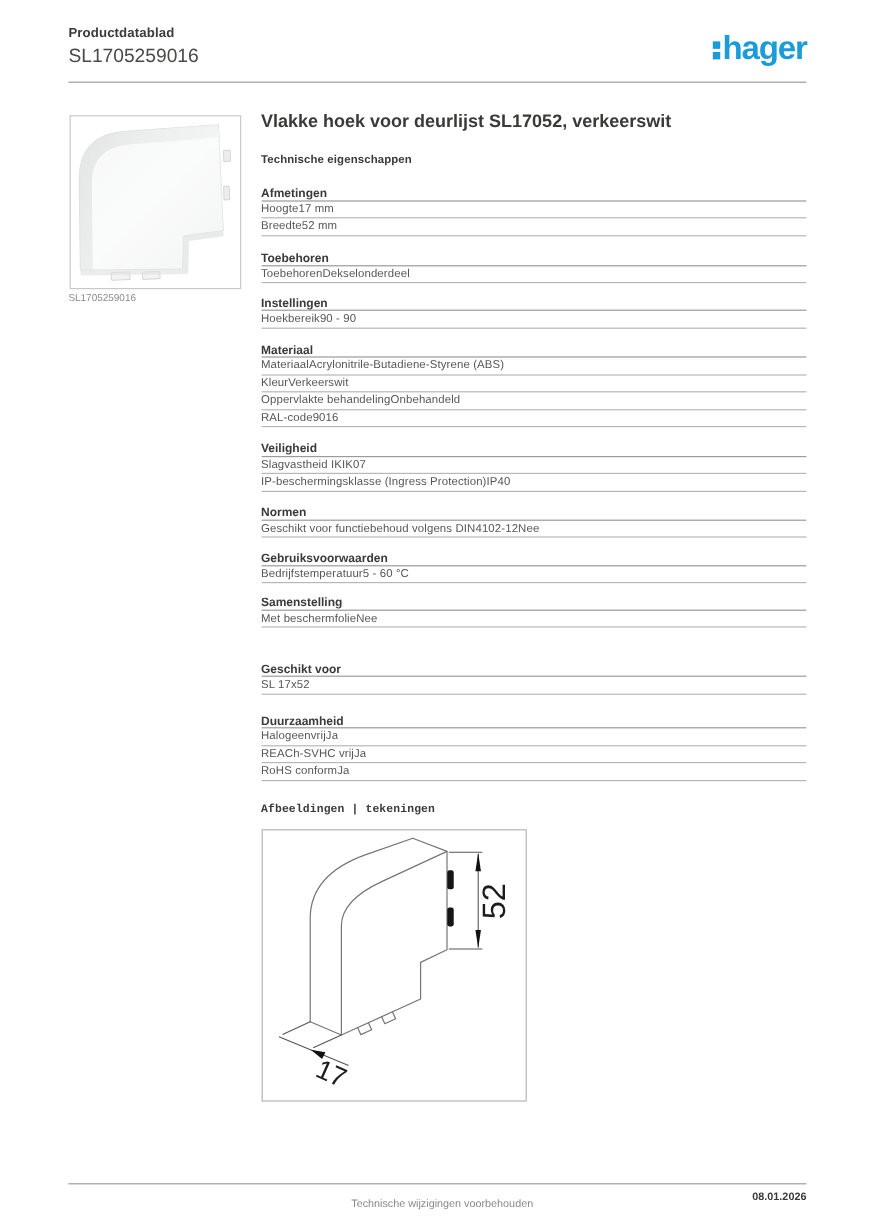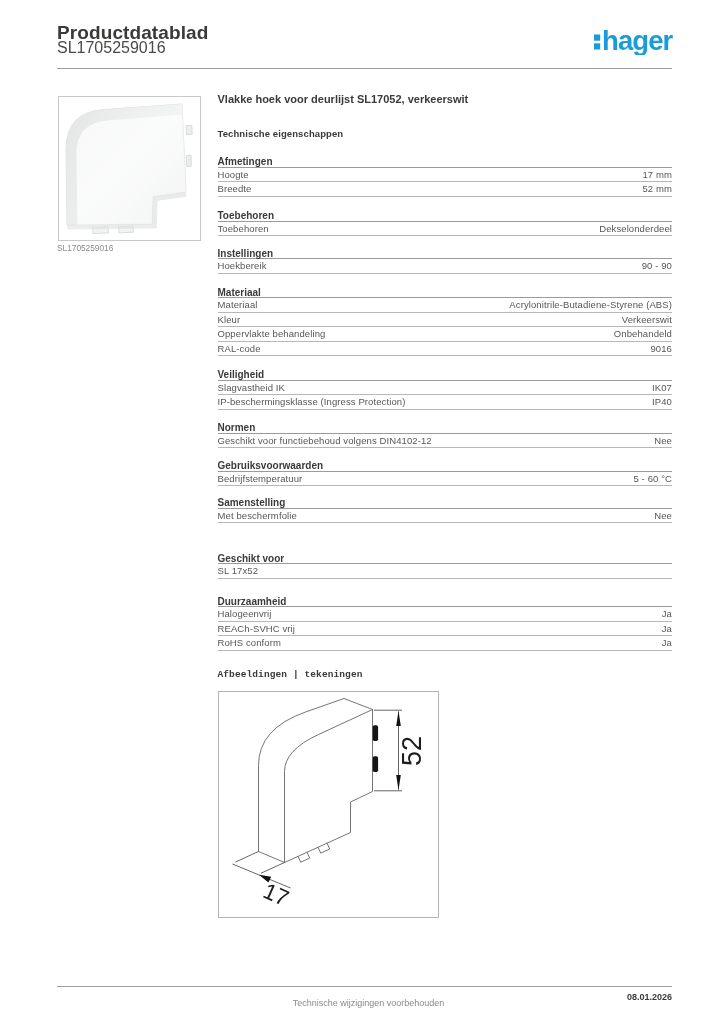--- a/index.html
+++ b/index.html
@@ -4,27 +4,27 @@
 <style>
   html,body{margin:0;padding:0;background:#ffffff;}
   body{width:724px;height:1024px;position:relative;overflow:hidden;
        font-family:"Liberation Sans",sans-serif;-webkit-font-smoothing:antialiased;}
   .abs{position:absolute;}
   .sec{position:absolute;left:217.5px;width:454.5px;}
   .sh{font-weight:bold;font-size:10px;line-height:11px;height:11.5px;color:#3a3a39;
       border-bottom:1px solid #9b9b9b;box-sizing:border-box;}
   .row{height:14.55px;line-height:14.55px;font-size:9.5px;color:#565656;
       border-bottom:1px solid #b7b7b7;box-sizing:border-box;
-      display:flex;justify-content:space-between;letter-spacing:0.1px;}
+      display:flex;letter-spacing:0.1px;}
   .lab{white-space:nowrap;}
   .val{white-space:nowrap;}
 </style></head>
 <body>
 
-<div class="abs" style="left:57px;top:22px;font-size:19px;font-weight:bold;color:#3a3a39;letter-spacing:0.1px;">Productdatablad</div>
+<div class="abs" style="left:57px;top:22px;font-size:11px;font-weight:bold;color:#3a3a39;letter-spacing:0.1px;">Productdatablad</div>
 
 <div class="abs" style="left:57px;top:38.5px;font-size:16px;color:#4a4a49;">SL1705259016</div>
 
 <div class="abs" style="left:592px;top:23px;width:82px;height:32px;">
 <svg width="82" height="32" viewBox="0 0 82 32">
 <rect x="2" y="11.5" width="6.2" height="6.2" fill="#1a9cd8"></rect>
 <rect x="2" y="20.3" width="6.2" height="6.2" fill="#1a9cd8"></rect>
 <text x="10" y="26.5" font-family="Liberation Sans" font-weight="bold" font-size="27.5" letter-spacing="-0.9" fill="#1a9cd8">hager</text>
 </svg>
 </div>
@@ -58,21 +58,21 @@
 <path d="M33.5,130.3 L34,136.6 L49.5,135.9 L49,129.6 Z" fill="#f1f2f2" stroke="#cfd1d1" stroke-width="0.7"></path>
 <path d="M59.5,129.8 L60,135.9 L74.5,135.2 L74,129 Z" fill="#f1f2f2" stroke="#cfd1d1" stroke-width="0.7"></path>
 
 <path d="M8,128 L93,127 L93.6,131.5 L8.3,132.6 Z" fill="#e0e2e2" opacity="0.65"></path>
 <path d="M93,127 L94,99.5 L127,95 L127.5,99.8 L98.6,103.8 L97.8,131.2 L93.4,131.3 Z" fill="#e2e4e4" opacity="0.75"></path>
 </svg>
 </div>
 
 <div class="abs" style="left:57px;top:243px;font-size:8.3px;color:#8a8a8a;">SL1705259016</div>
 
-<div class="abs" style="left:217.5px;top:93px;font-size:11px;font-weight:bold;color:#3a3a39;">Vlakke hoek voor deurlijst SL17052, verkeerswit</div>
+<div class="abs" style="left:217.5px;top:93px;font-size:15px;font-weight:bold;color:#3a3a39;">Vlakke hoek voor deurlijst SL17052, verkeerswit</div>
 
 <div class="abs" style="left:217.5px;top:128px;font-size:9.5px;font-weight:bold;color:#3a3a39;letter-spacing:0.1px;">Technische eigenschappen</div>
 
 <div class="sec" style="top:156.2px">
 <div class="sh">Afmetingen</div>
 <div class="row">
       <span class="lab">Hoogte</span>
       <span class="val">17 mm</span>
     </div>
 <div class="row">

